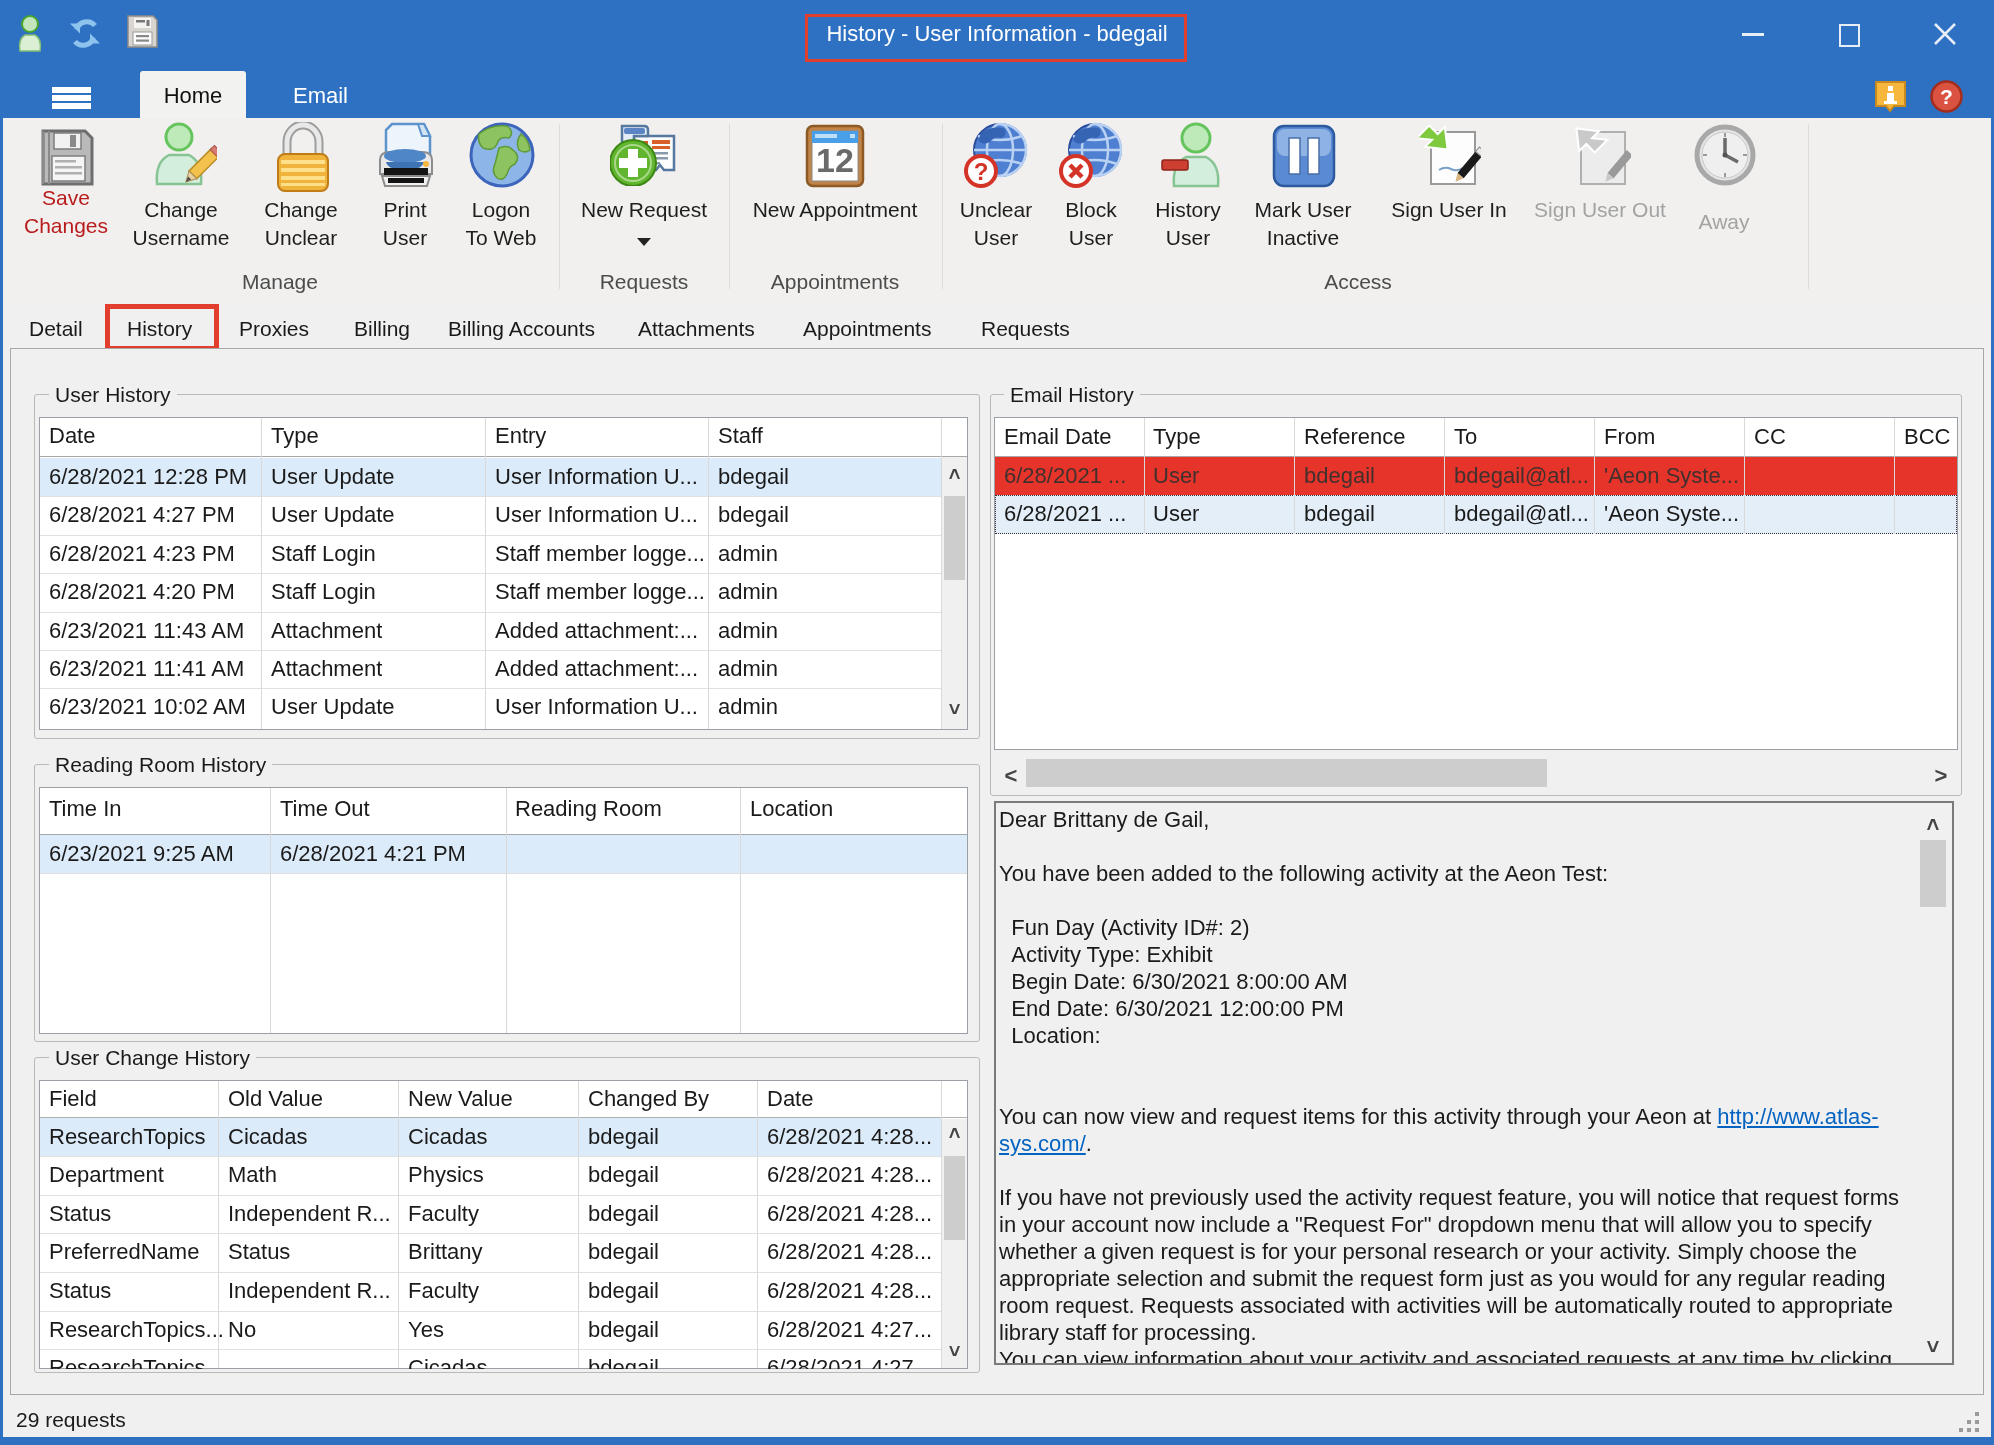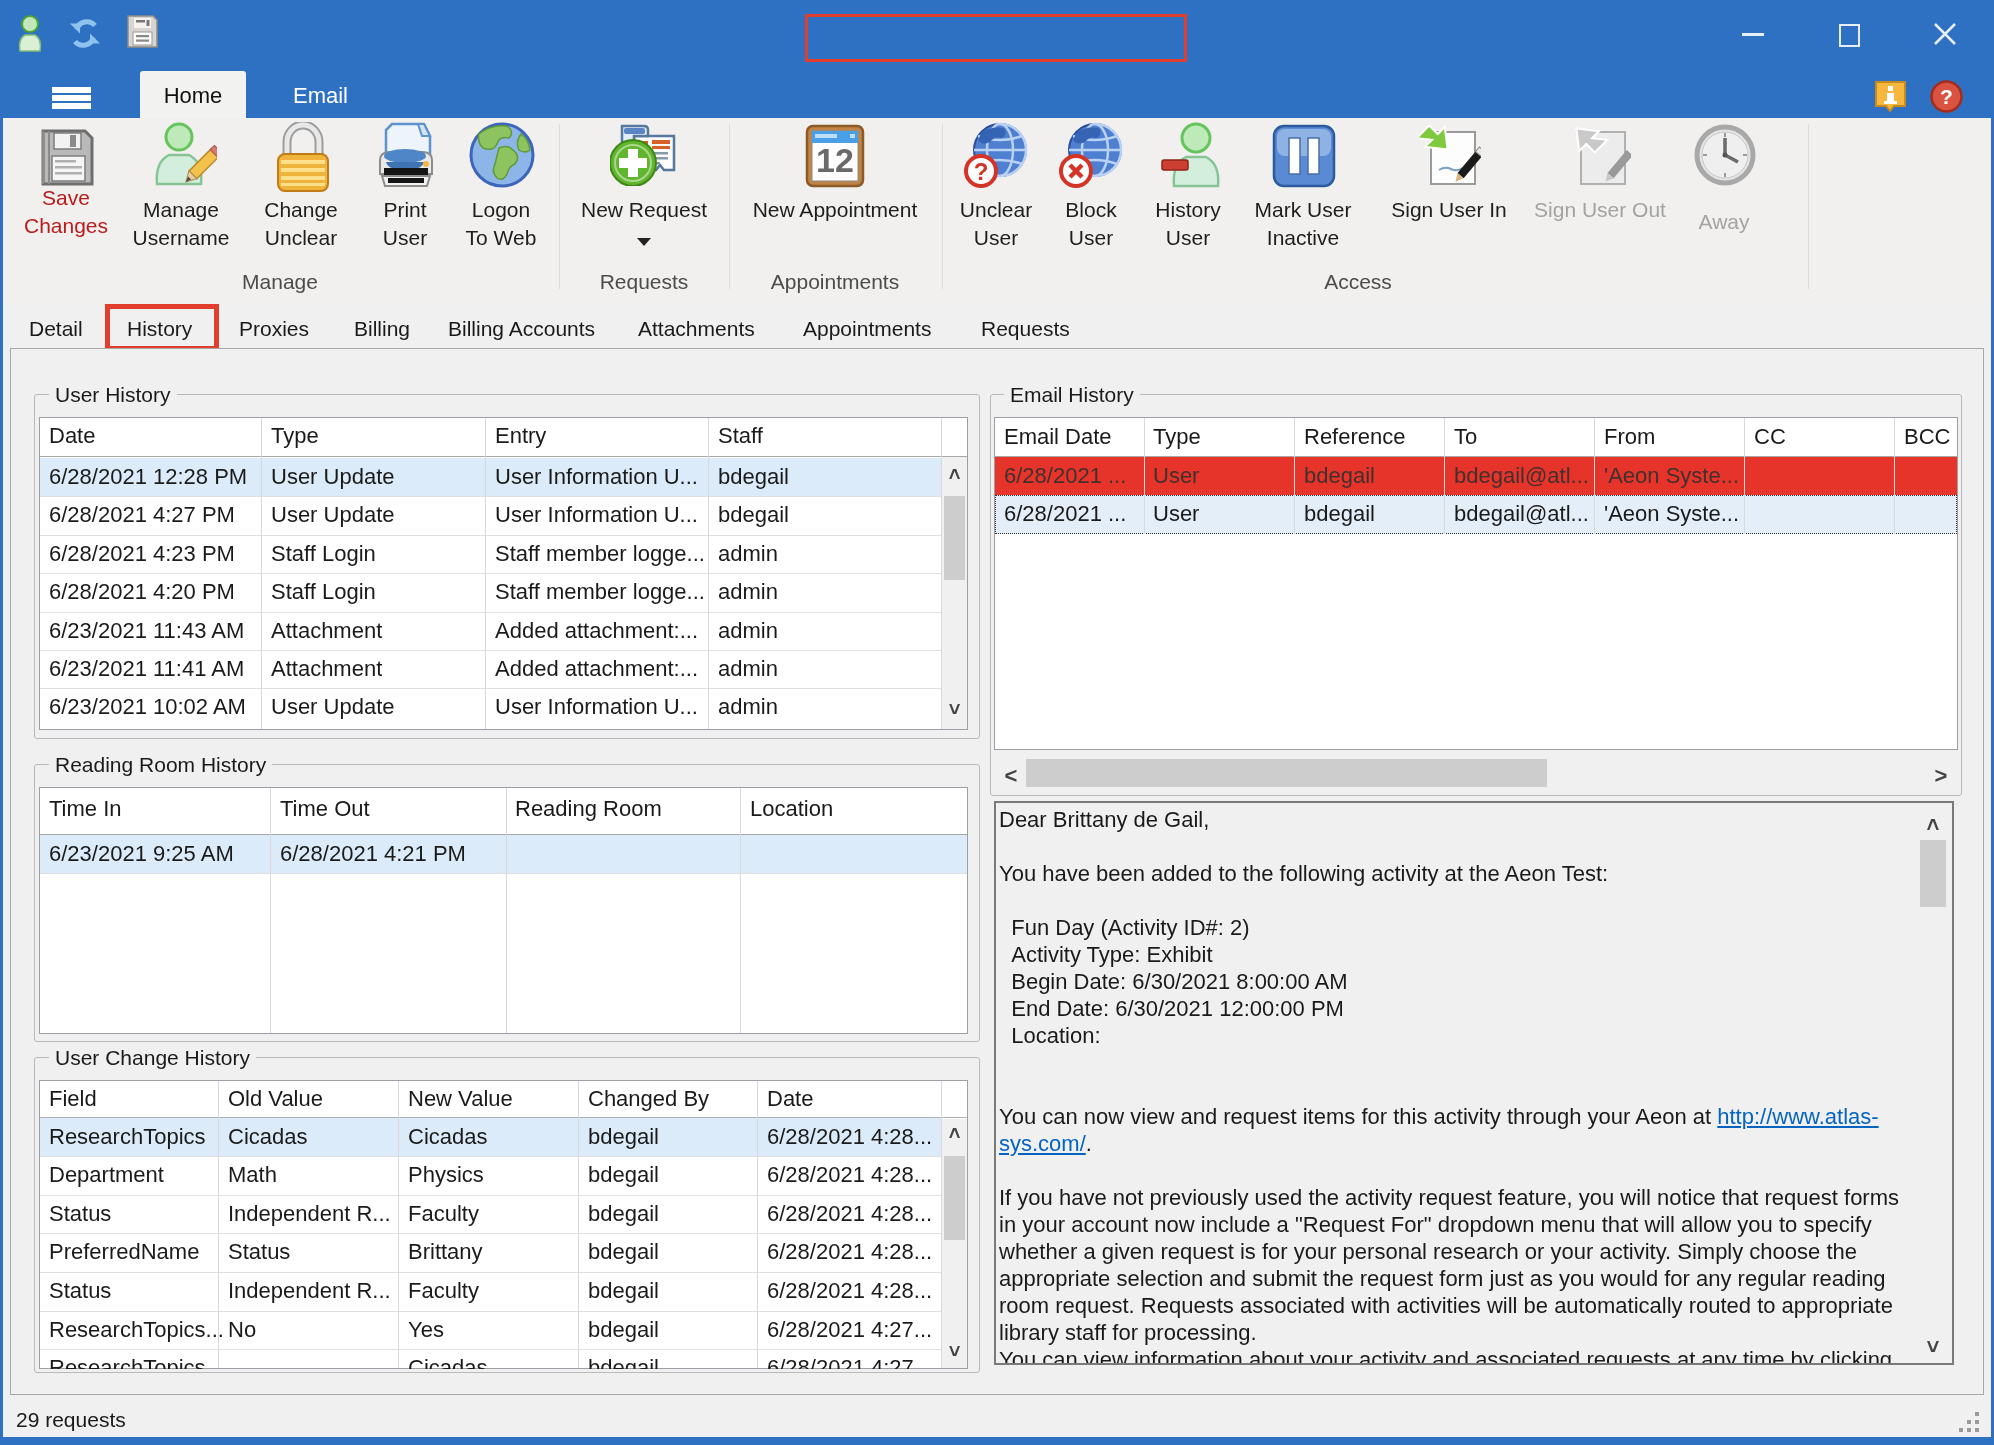--- a/index.html
+++ b/index.html
@@ -28,20 +28,21 @@
   <div class="a" style="left:0;top:70px;width:1994px;height:48px;background:#2e70c2"></div>
 
   <div class="a" style="left:52px;top:87px;width:39px;height:6px;background:#fff"></div>
   <div class="a" style="left:52px;top:95px;width:39px;height:6px;background:#fff"></div>
   <div class="a" style="left:52px;top:103px;width:39px;height:6px;background:#fff"></div>
 
   <div class="a" style="left:140px;top:71px;width:106px;height:48px;background:#f2f2f1;border-radius:3px 3px 0 0"></div>
   <div class="t" style="left:140px;top:83px;width:106px;text-align:center;font-size:22px;color:#111">Home</div>
   <div class="t" style="left:248px;top:83px;width:100px;text-align:right;font-size:22px;color:#fff">Email</div>
 
+  <div class="t" style="left:0;top:21px;width:1994px;text-align:center;font-size:22px;color:#fff">History - User Information - bdegail</div>
   <div class="a" style="left:805px;top:14px;width:376px;height:42px;border:3px solid #e23e2e"></div>
 
   <div class="a" style="left:1742px;top:33px;width:22px;height:3px;background:#e8eef6"></div>
   <div class="a" style="left:1839px;top:24px;width:17px;height:19px;border:2px solid #e8eef6"></div>
   <svg class="a" style="left:1933px;top:22px" width="24" height="24" viewBox="0 0 24 24">
       <path d="M2 2 L22 22 M22 2 L2 22" stroke="#e8eef6" stroke-width="2.5"></path>
     </svg>
 
   <svg class="a" style="left:17px;top:15px" width="26" height="37" viewBox="0 0 26 37">
     <circle cx="13" cy="9" r="8" fill="#c4e6bc" stroke="#49a52f" stroke-width="2"></circle>
@@ -78,21 +79,21 @@
   <div class="vl" style="left:559px;top:124px;height:165px;background:#dcdcdc"></div>
   <div class="vl" style="left:729px;top:124px;height:165px;background:#dcdcdc"></div>
   <div class="vl" style="left:942px;top:124px;height:165px;background:#dcdcdc"></div>
   <div class="vl" style="left:1808px;top:124px;height:165px;background:#dcdcdc"></div>
   <div class="grl" style="left:200px;top:270px;width:160px">Manage</div>
   <div class="grl" style="left:564px;top:270px;width:160px">Requests</div>
   <div class="grl" style="left:755px;top:270px;width:160px">Appointments</div>
   <div class="grl" style="left:1278px;top:270px;width:160px">Access</div>
 
   <div class="rl2" style="left:16px;top:184px;width:100px;color:#b91c1c">Save Changes</div>
-  <div class="rl2" style="left:121px;top:196px;width:120px">Manage Username</div>
+  <div class="rl2" style="left:121px;top:196px;width:120px">Change Username</div>
   <div class="rl2" style="left:241px;top:196px;width:120px">Change Unclear</div>
   <div class="rl2" style="left:365px;top:196px;width:80px">Print User</div>
   <div class="rl2" style="left:450px;top:196px;width:102px">Logon<br>To Web</div>
   <div class="rl" style="left:570px;top:196px;width:148px">New Request</div>
   <div class="a" style="left:637px;top:238px;width:0;height:0;border-left:7px solid transparent;border-right:7px solid transparent;border-top:8px solid #222"></div>
   <div class="rl" style="left:744px;top:196px;width:182px">New Appointment</div>
   <div class="rl2" style="left:953px;top:196px;width:86px">Unclear User</div>
   <div class="rl2" style="left:1051px;top:196px;width:80px">Block User</div>
   <div class="rl2" style="left:1141px;top:196px;width:94px">History User</div>
   <div class="rl2" style="left:1243px;top:196px;width:120px">Mark User<br>Inactive</div>

